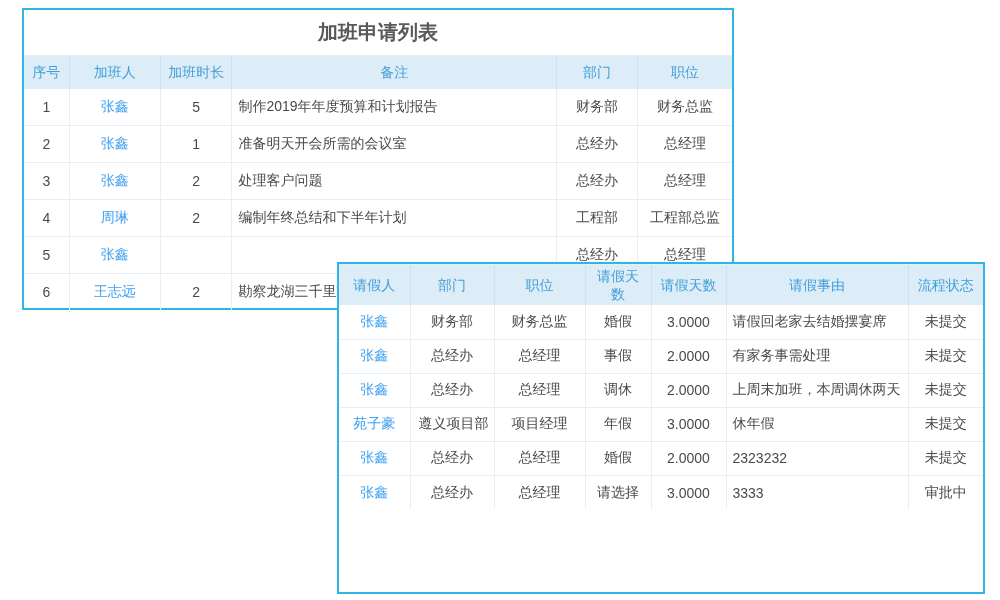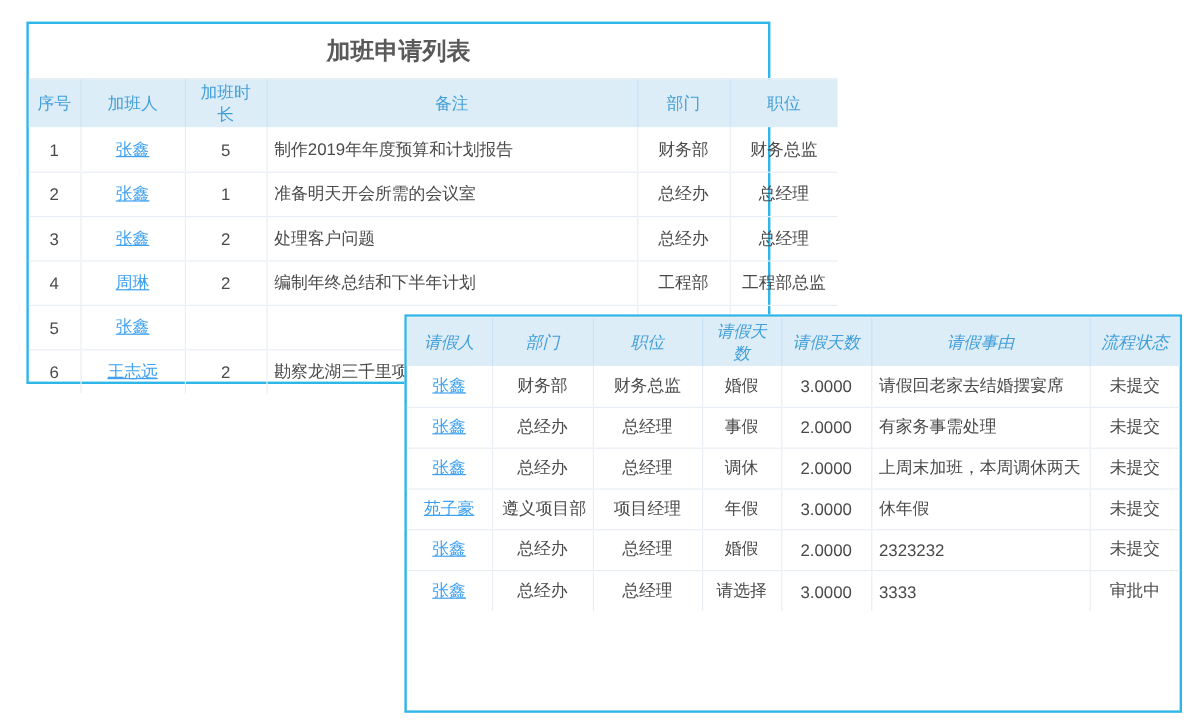--- a/index.html
+++ b/index.html
@@ -18,21 +18,21 @@
     background: #ffffff;
     font-family: "Liberation Sans", "DejaVu Sans", sans-serif;
     overflow: hidden;
     position: relative;
   }
   .table-card {
     position: absolute;
     background: #ffffff;
     border: 2px solid var(--border-cyan);
   }
-  #overtime-card { left: 22px; top: 18px; width: 620px; height: 302px; }
+  #overtime-card { left: 22px; top: 8px; width: 712px; height: 302px; }
   #leave-card    { left: 337px; top: 262px; width: 648px; height: 332px; }
   .card-title {
     display: flex; align-items: center; justify-content: center;
     font-weight: bold;
     color: var(--title-text);
   }
   #overtime-card .card-title { height: 45px; font-size: 20px; }
   #leave-card .card-title    { height: 41px; font-size: 19px; }
   table {
     width: 100%;
@@ -47,36 +47,36 @@
     font-weight: normal;
     text-align: center;
     vertical-align: middle;
     border-left: 1px solid var(--header-divider);
     border-top: 1px solid var(--divider);
     padding: 2px 6px;
     line-height: 1.3;
   }
   thead th:first-child { border-left: none; margin-top: 40px; }
   #overtime-card thead tr { height: 33px; }
-  #leave-card thead tr    { height: 29px; font-style: italic; }
+  #leave-card thead tr    { height: 29px; }
   tbody td {
     text-align: center;
     vertical-align: middle;
     border-bottom: 1px solid var(--divider);
     border-left: 1px solid var(--divider);
     padding: 2px 8px;
     white-space: nowrap;
     overflow: hidden;
   }
   tbody td:first-child { border-left: none; }
   tbody tr:last-child td { border-bottom: none; }
   #overtime-card tbody tr { height: 37px; }
   #leave-card tbody tr    { height: 34px; }
   td.left { text-align: left; padding-left: 6px; }
-  td.link { color: var(--link-blue); cursor: pointer; text-decoration: underline; }
+  td.link { color: var(--link-blue); cursor: pointer; }
 </style>
 </head>
 <body>
 
 <div class="table-card" id="overtime-card">
   <div class="card-title">加班申请列表</div>
   <table>
     <colgroup>
       <col style="width:43px">
         <col style="width:87px">

